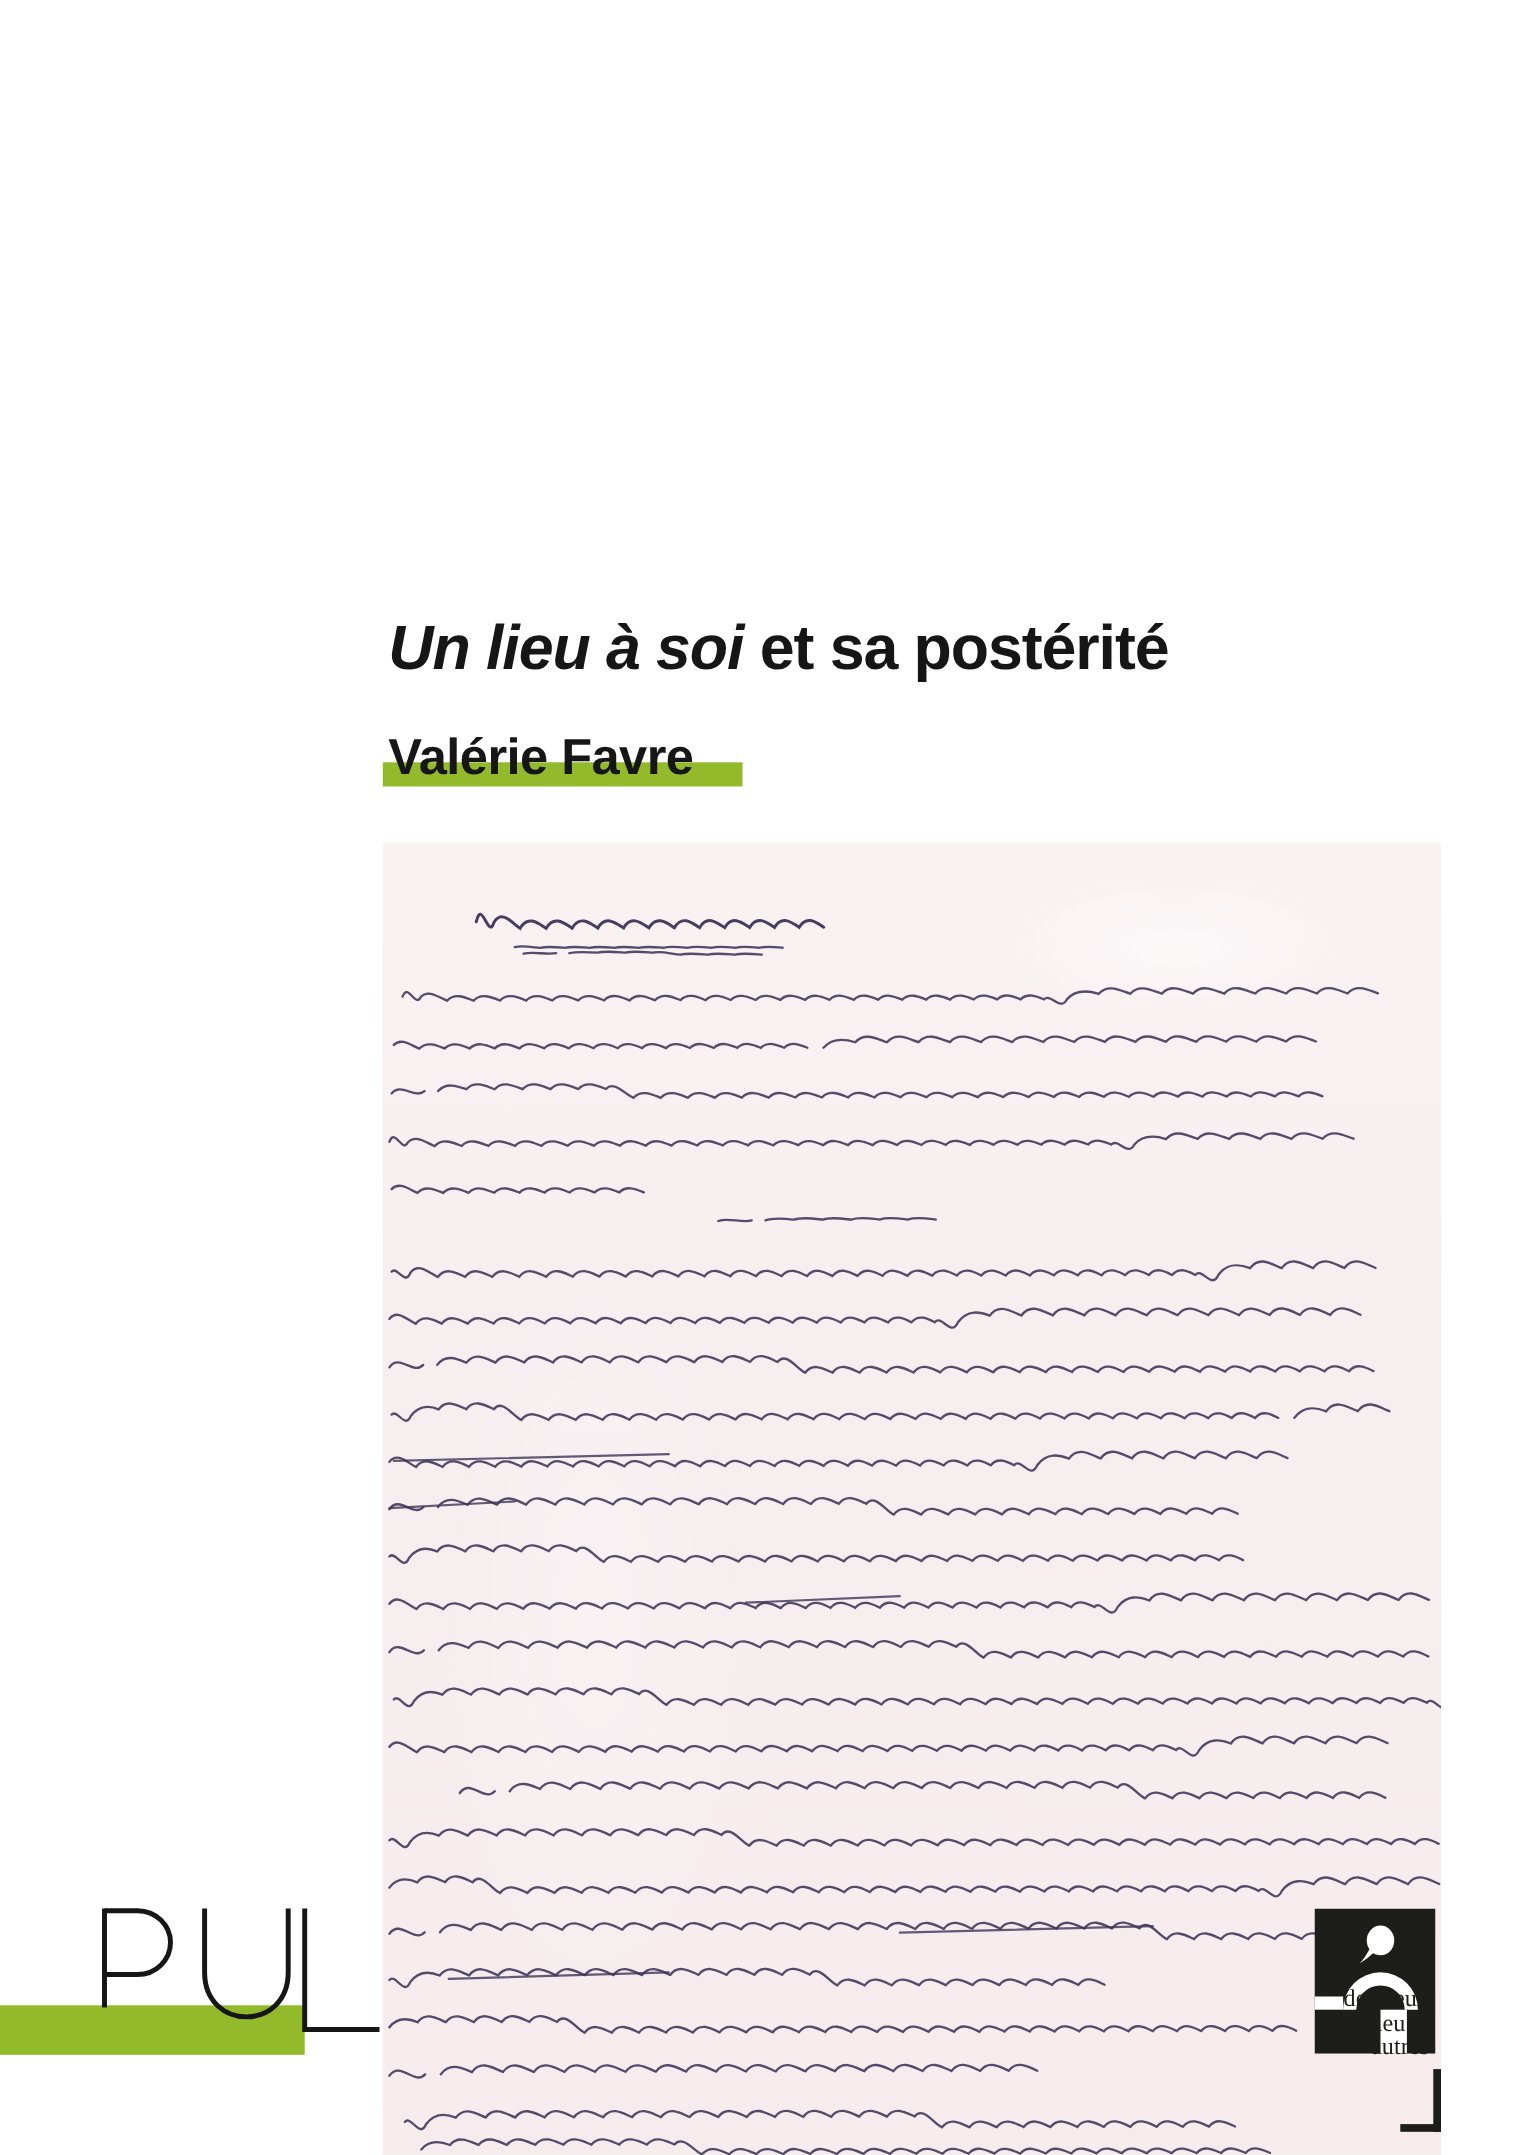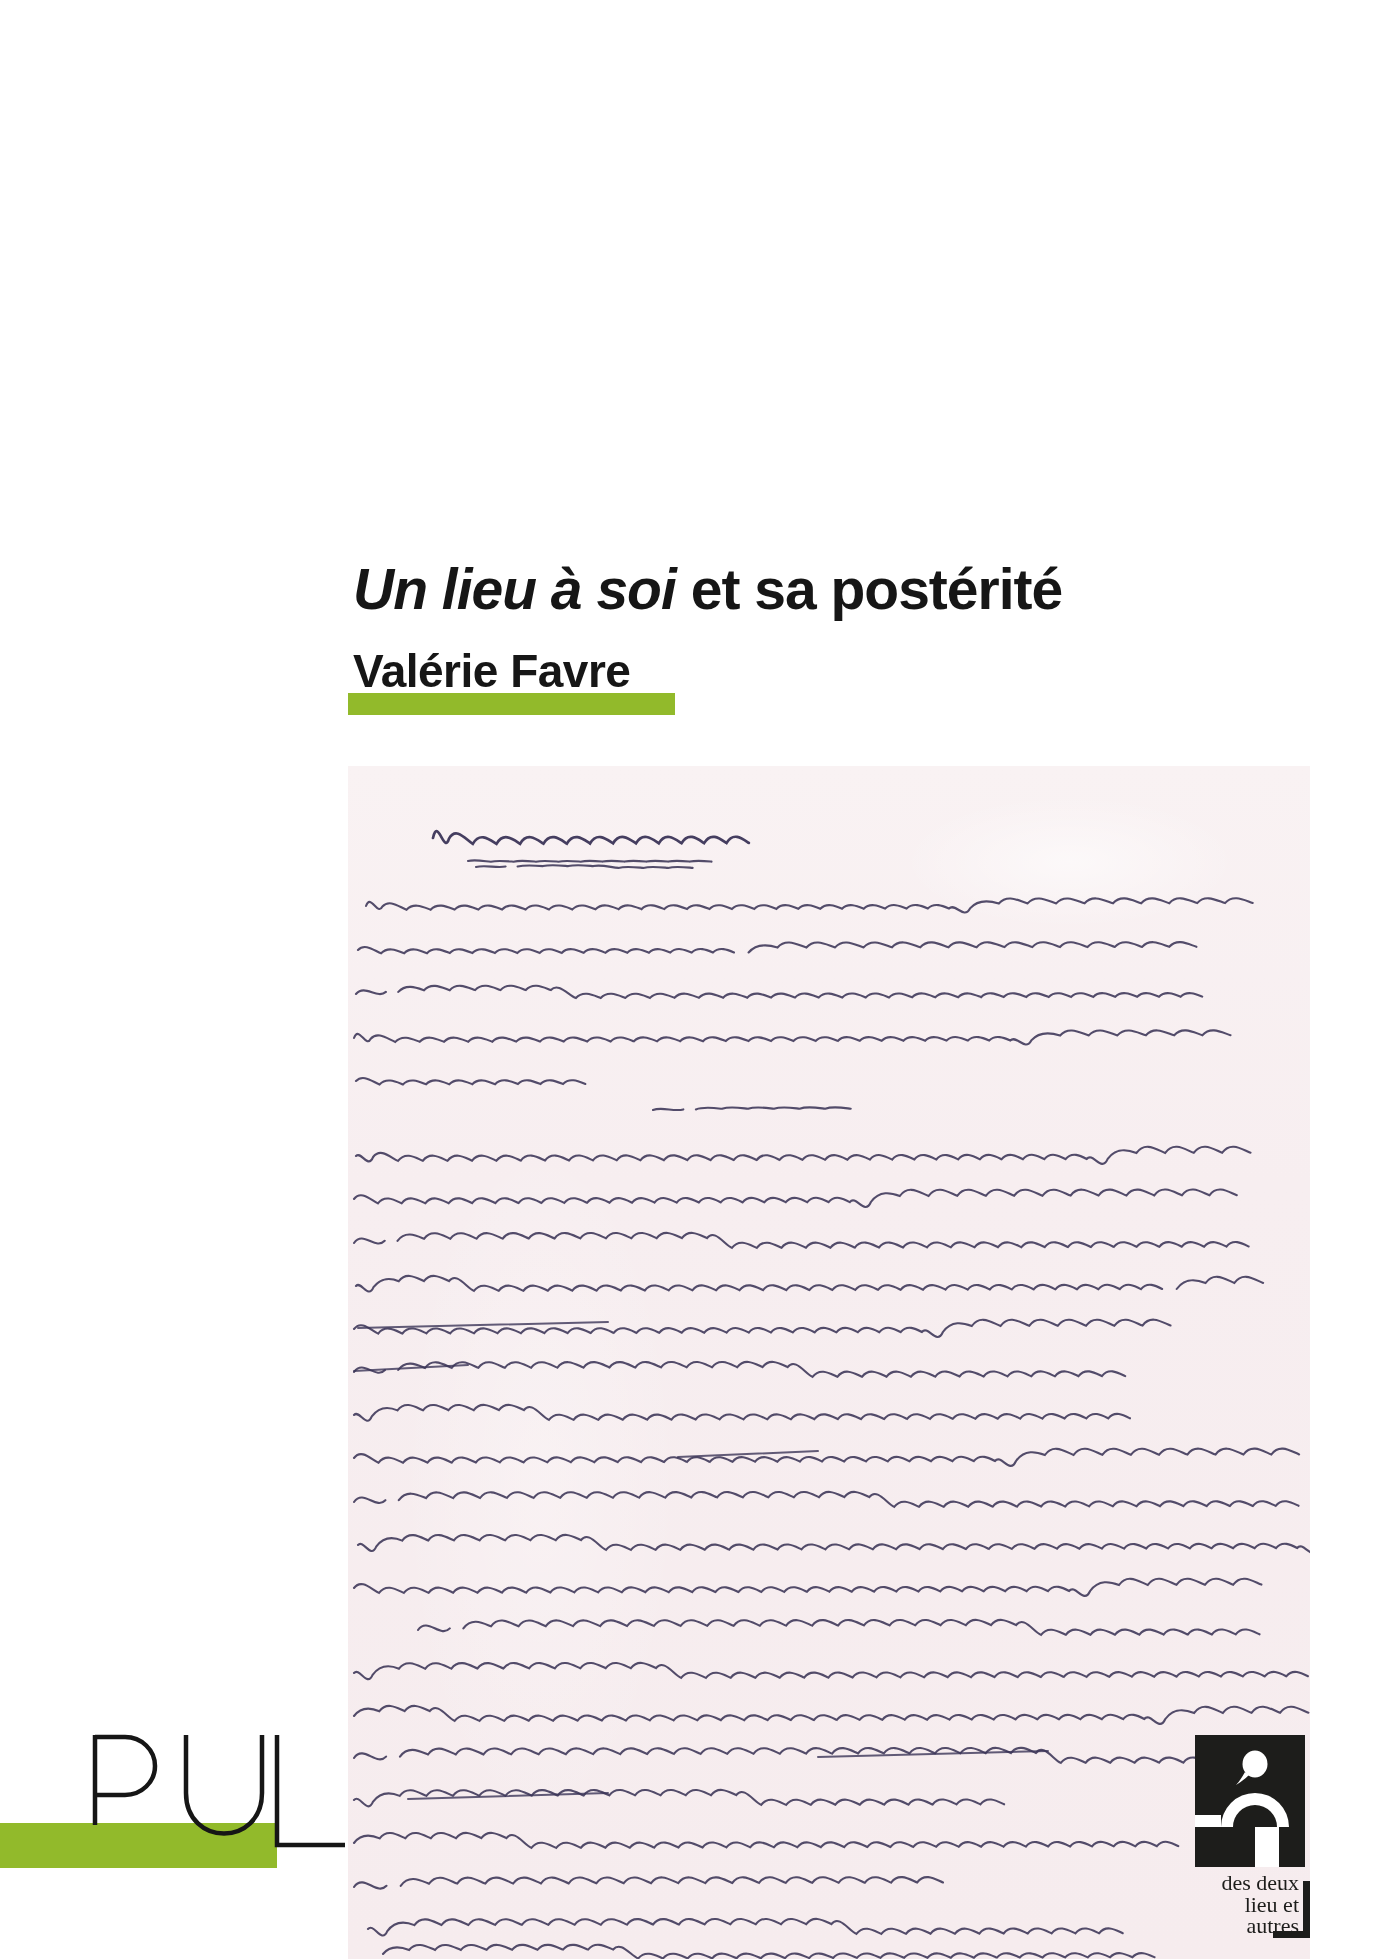--- a/index.html
+++ b/index.html
@@ -27,21 +27,21 @@
     position:absolute;left:353px;top:556px;
     font-size:57px;font-weight:bold;color:var(--black);
     letter-spacing:-1px;white-space:nowrap;text-align:right;
   }
   .subtitle .it{font-style:italic;margin-right:15px;}
   .author-bar{
     position:absolute;left:348px;top:693px;width:327px;height:22px;
     background:var(--green);
   }
   .author{
-    position:absolute;left:353px;top:644px;
+    position:absolute;left:353px;top:661px;
     font-size:46px;font-weight:bold;color:var(--black);
     letter-spacing:-0.5px;white-space:nowrap;
   }
   .manuscript{
     position:absolute;left:348px;top:766px;width:962px;height:1193px;
     background:
       radial-gradient(closest-side at 75% 8%, rgba(255,255,255,.55), rgba(255,255,255,0) 70%),
       radial-gradient(closest-side at 20% 60%, rgba(255,255,255,.25), rgba(255,255,255,0) 75%),
       linear-gradient(180deg,#f9f2f3 0%, var(--paper) 35%, #f6ecee 100%);
   }
@@ -51,21 +51,21 @@
   .ink.strike{stroke-width:2;opacity:.8;}
   .pul-bar{
     position:absolute;left:0;top:1823px;width:277px;height:45px;
     background:var(--green);
   }
   .pul-letters{position:absolute;left:88px;top:1733px;}
   .pul-letters path{fill:none;stroke:var(--black);stroke-width:4.5;}
   .sr{position:absolute;width:1px;height:1px;overflow:hidden;clip:rect(0 0 0 0);}
   .coll-mark{position:absolute;left:1195px;top:1735px;}
   .coll-text{
-    position:absolute;left:1100px;top:1872px;width:199px;
+    position:absolute;left:1100px;top:1806px;width:199px;
     text-align:right;
     font-family:"Liberation Serif","DejaVu Serif",serif;
     font-size:22px;line-height:21.5px;color:#1d1d1b;
   }
   .bracket-v{position:absolute;left:1303px;top:1881px;width:7px;height:57px;background:#1d1d1b;}
   .bracket-h{position:absolute;left:1273px;top:1931px;width:37px;height:7px;background:#1d1d1b;}
 </style>
 </head>
 <body>
 

